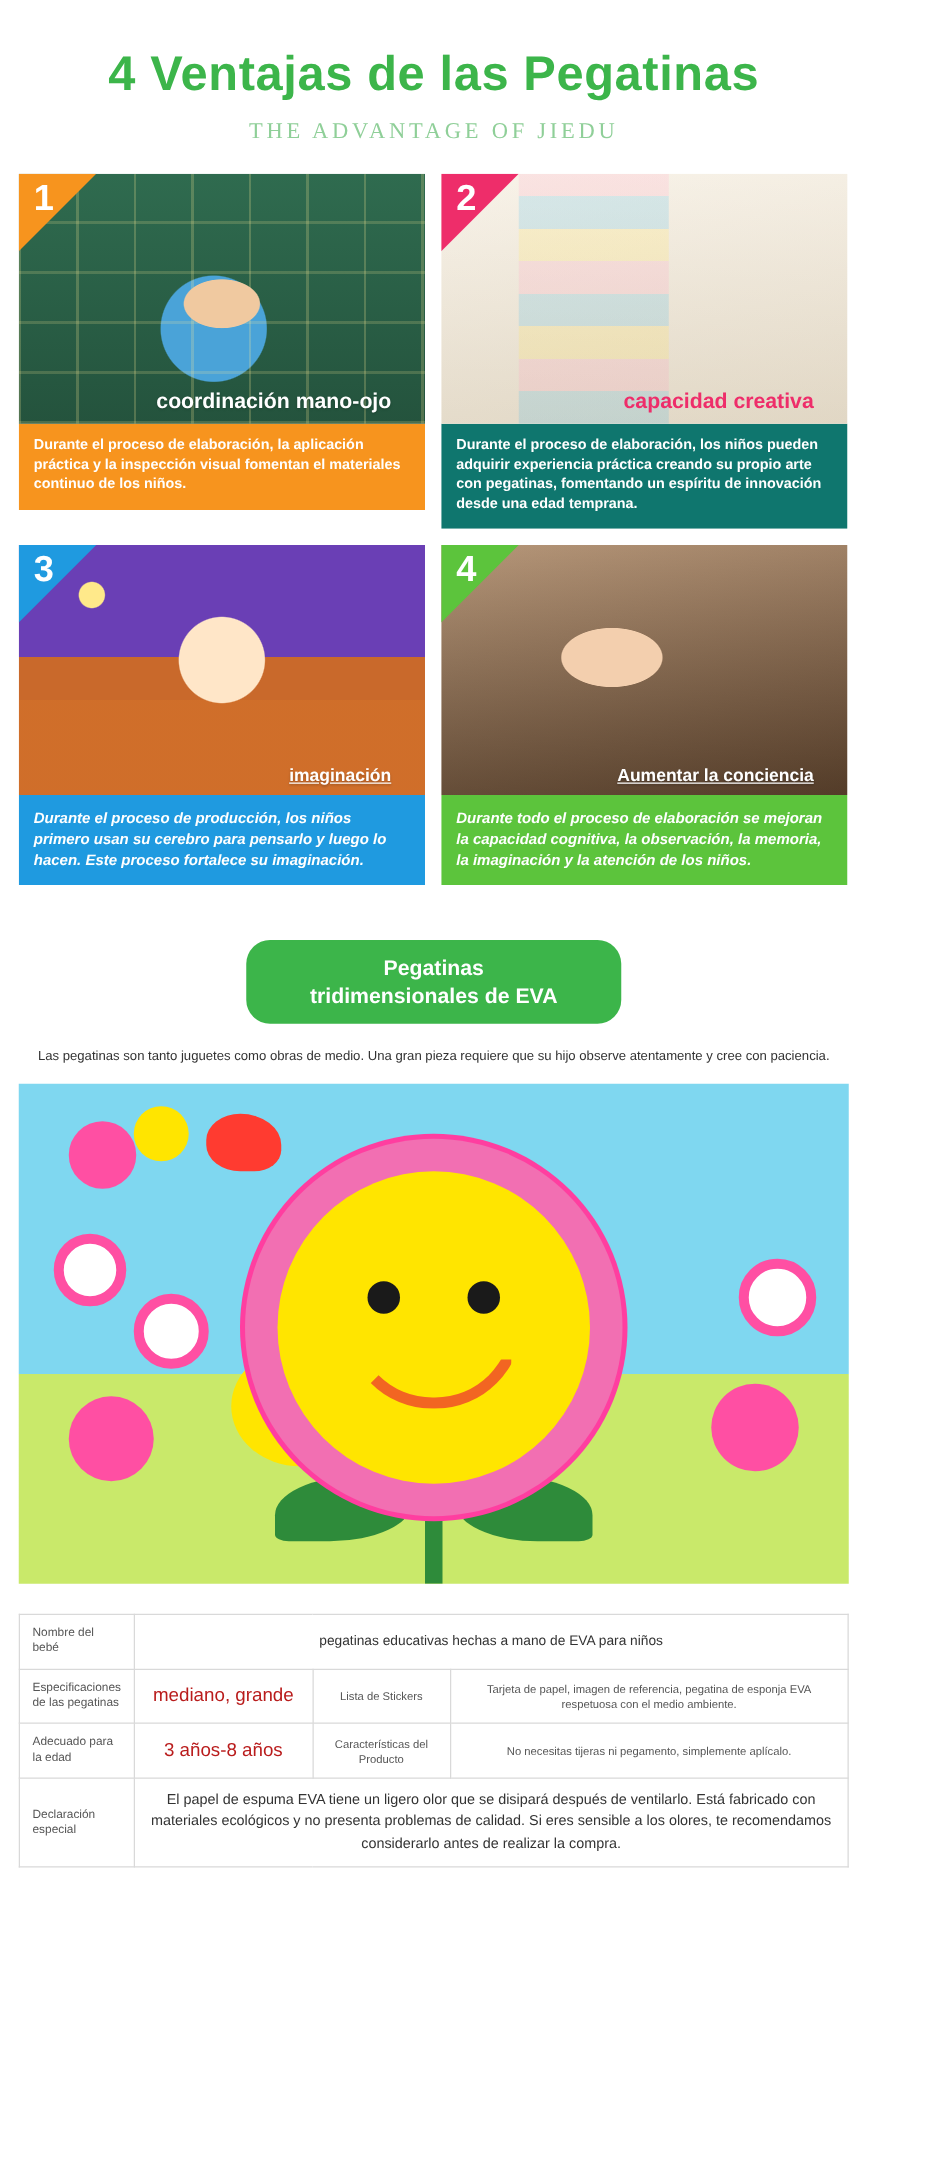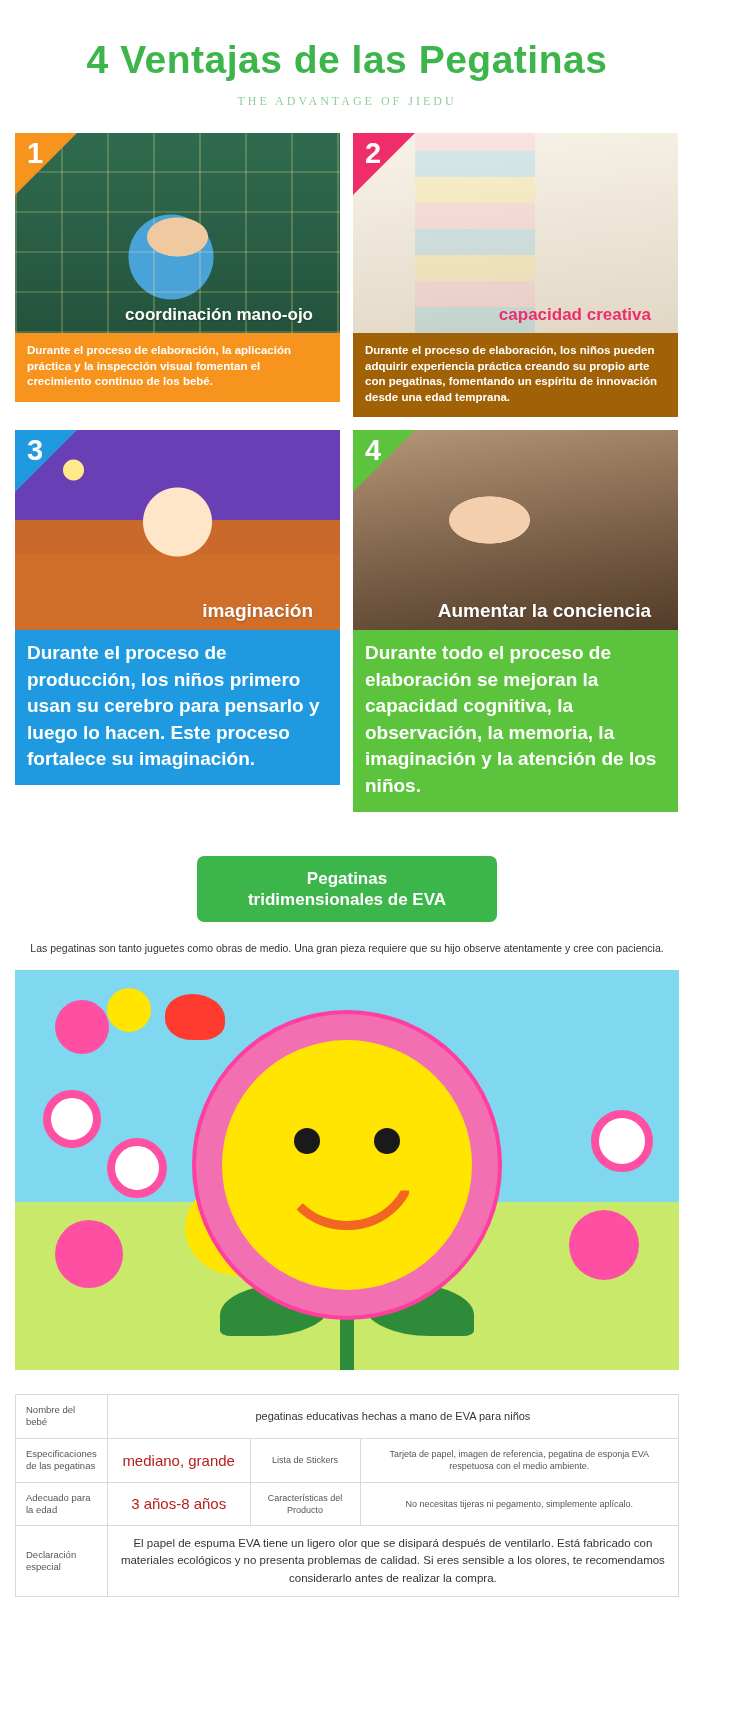--- a/index.html
+++ b/index.html
@@ -15,21 +15,21 @@
   
   .header { text-align: center; padding-top: 38px; }
   .header h1 {
     font-size: 39px;
     font-weight: bold;
     color: #3cb54a;
     letter-spacing: 0.5px;
   }
   .header .sub {
     margin-top: 12px;
-    font-size: 12px;
+    font-size: 18px;
     color: #8fcf98;
     letter-spacing: 3px;
     font-family: "Liberation Serif", serif;
   }
 
   
   .grid {
     margin: 24px auto 0;
     width: 664px;
     display: flex;
@@ -75,28 +75,28 @@
     text-shadow: 0 1px 2px rgba(0,0,0,0.25);
   }
   .caption {
     padding: 10px 12px 12px;
     color: #fff;
     font-size: 11.5px;
     font-weight: bold;
     line-height: 1.35;
   }
   .c1 .caption { background: #f7941e; }
-  .c2 .caption { background: #a16207; }
+  .c2 .caption { background: #0f766e; }
   .c3 .caption { background: #1f9ae0; }
   .c4 .caption { background: #5cc43c; }
   .c2 .corner { border-top-color: #ee2d6a; }
   .c3 .corner { border-top-color: #1f9ae0; }
   .c4 .corner { border-top-color: #5cc43c; }
-  .c3 .caption, .c4 .caption { font-size: 19px; line-height: 1.4; }
-  .c3 .photo-title, .c4 .photo-title { font-size: 19px; }
+  .c3 .caption, .c4 .caption { font-size: 12px; line-height: 1.4; font-style: italic; }
+  .c3 .photo-title, .c4 .photo-title { font-size: 14px; text-decoration: underline; }
   .c2 .photo-title { color: #ee2d6a; text-shadow: none; }
 
   
   .p1 {
     background:
       radial-gradient(circle at 48% 62%, #4aa3d8 0 42px, transparent 43px),
       linear-gradient(#2f6b4f, #24533d);
   }
   .p1:after {
     content: "";
@@ -149,21 +149,21 @@
   
   .pill-wrap { margin-top: 44px; text-align: center; }
   .pill {
     display: inline-block;
     background: #3cb54a;
     color: #fff;
     font-size: 17px;
     font-weight: bold;
     line-height: 1.25;
     padding: 12px 40px;
-    border-radius: 7px;
+    border-radius: 19px;
     width: 300px;
   }
   .lede {
     margin: 20px auto 0;
     width: 670px;
     text-align: center;
     font-size: 10.5px;
     color: #333;
   }
 
@@ -240,21 +240,21 @@
   </div>
 
   <div class="grid">
 
     <div class="card c1">
       <div class="photo p1">
         <div class="corner"></div>
         <div class="corner-num">1</div>
         <div class="photo-title">coordinación mano-ojo</div>
       </div>
-      <div class="caption">Durante el proceso de elaboración, la aplicación práctica y la inspección visual fomentan el crecimiento continuo de los bebé.</div>
+      <div class="caption">Durante el proceso de elaboración, la aplicación práctica y la inspección visual fomentan el materiales continuo de los niños.</div>
     </div>
 
     <div class="card c2">
       <div class="photo p2">
         <div class="corner"></div>
         <div class="corner-num">2</div>
         <div class="photo-title">capacidad creativa</div>
       </div>
       <div class="caption">Durante el proceso de elaboración, los niños pueden adquirir experiencia práctica creando su propio arte con pegatinas, fomentando un espíritu de innovación desde una edad temprana.</div>
     </div>

